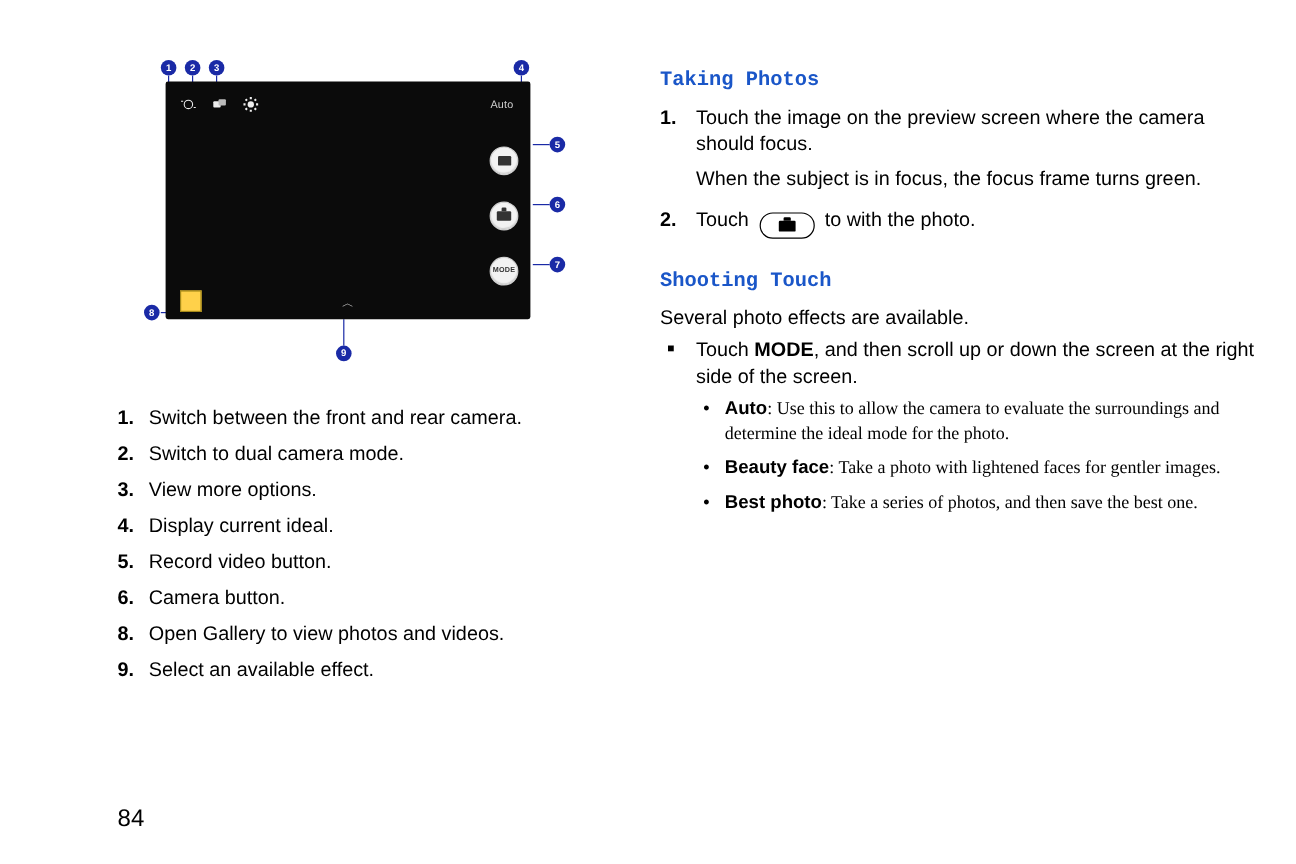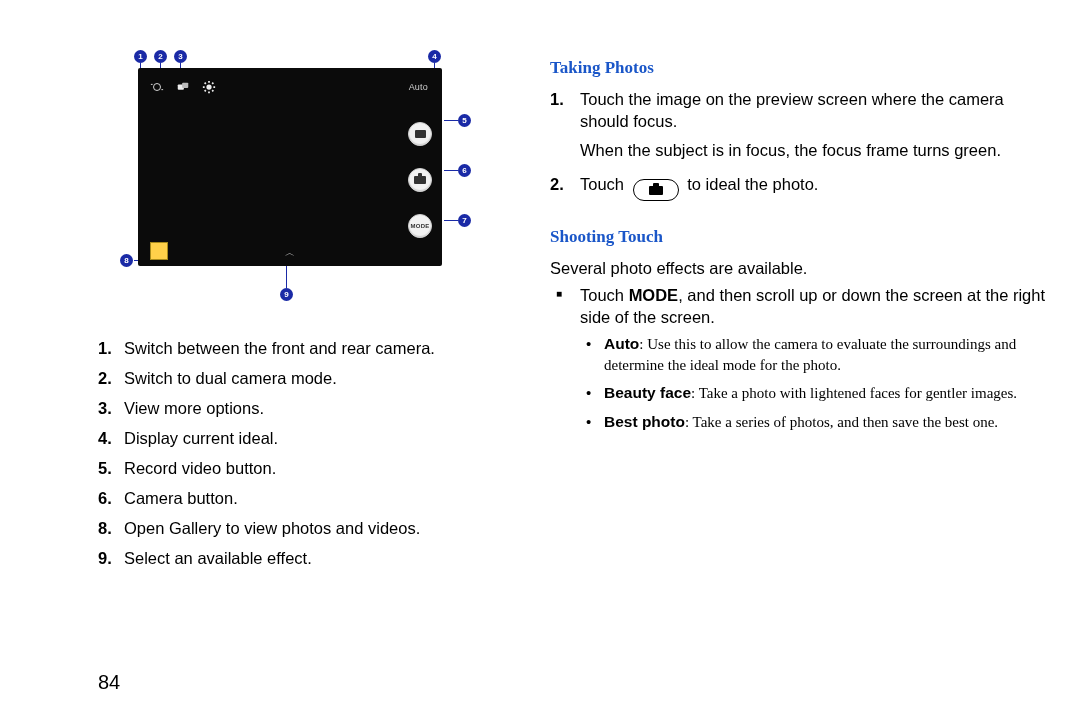--- a/index.html
+++ b/index.html
@@ -46,21 +46,21 @@
   .lead6 { left: 316px; top: 114px; width: 14px; height: 1px; }
   .lead7 { left: 316px; top: 164px; width: 14px; height: 1px; }
   .lead8 { left: 6px; top: 204px; width: 14px; height: 1px; }
   .lead9 { left: 158px; top: 210px; width: 1px; height: 22px; }
 
   
   .ol { list-style: none; margin-left: 0; }
   .ol li { font-size: 16.5px; line-height: 1.7; margin-bottom: 2px; font-family: Arial, Helvetica, sans-serif; }
   .ol li .num { font-weight: bold; margin-right: 6px; display: inline-block; min-width: 20px; }
 
-  .h3 { font-family: Liberation Serif, serif; font-weight: bold; color: #1a56c8; font-size: 17px; margin-top: 26px; margin-bottom: 10px; }
+  .h3 { font-family: Liberation Mono, monospace; font-weight: bold; color: #1a56c8; font-size: 17px; margin-top: 26px; margin-bottom: 10px; }
   .h3:first-child { margin-top: 26px; }
   .col-right .h3:first-of-type { margin-top: 26px; }
   .para { font-size: 16.5px; line-height: 1.35; }
 
   .rol { list-style: none; }
   .rol > li { position: relative; padding-left: 30px; font-size: 16.5px; line-height: 1.35; margin-bottom: 12px; }
   .rol > li .num { position: absolute; left: 0; top: 0; font-weight: bold; }
   .sub { margin-top: 6px; }
 
   .bullet-list { list-style: none; margin-top: 4px; }
@@ -176,21 +176,21 @@
         <span class="num">1.</span>
         <span>Touch the image on the preview screen where the camera should focus.</span>
         <div class="sub">When the subject is in focus, the focus frame turns green.</div>
       </li>
       <li>
         <span class="num">2.</span>
         <span>Touch</span>
         <span class="inline-cam">
               <span class="cam"></span>
             </span>
-        <span>to ideal the photo.</span>
+        <span>to with the photo.</span>
       </li>
     </ol>
 
     <h3 class="h3">Shooting Touch</h3>
     <p class="para">Several photo effects are available.</p>
 
     <ul class="bullet-list">
       <li>
         <span>Touch </span><strong>MODE</strong><span>, and then scroll up or down the screen at the right side of the screen.</span>
         <ul class="dot-list">

